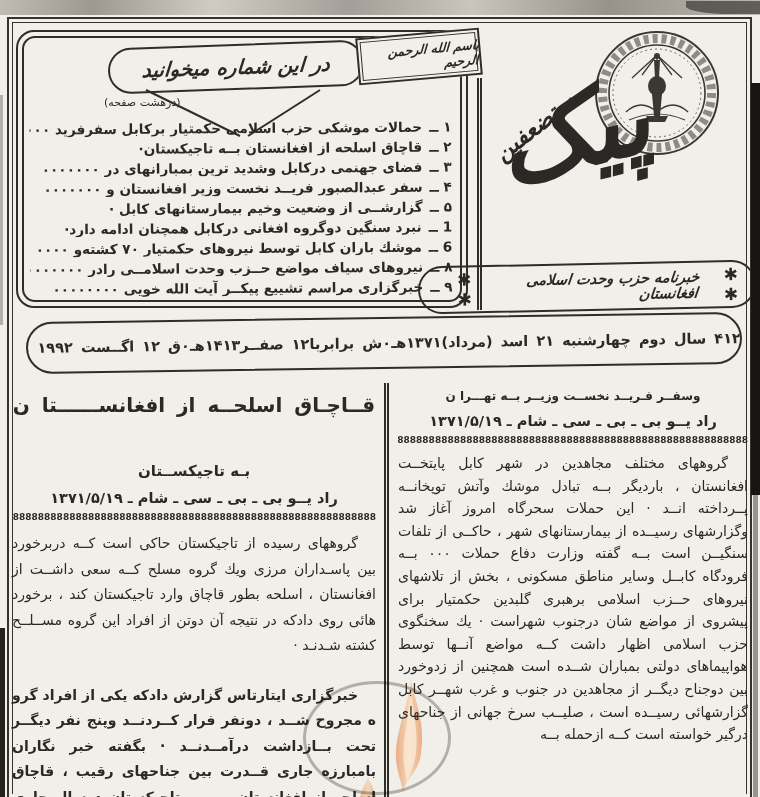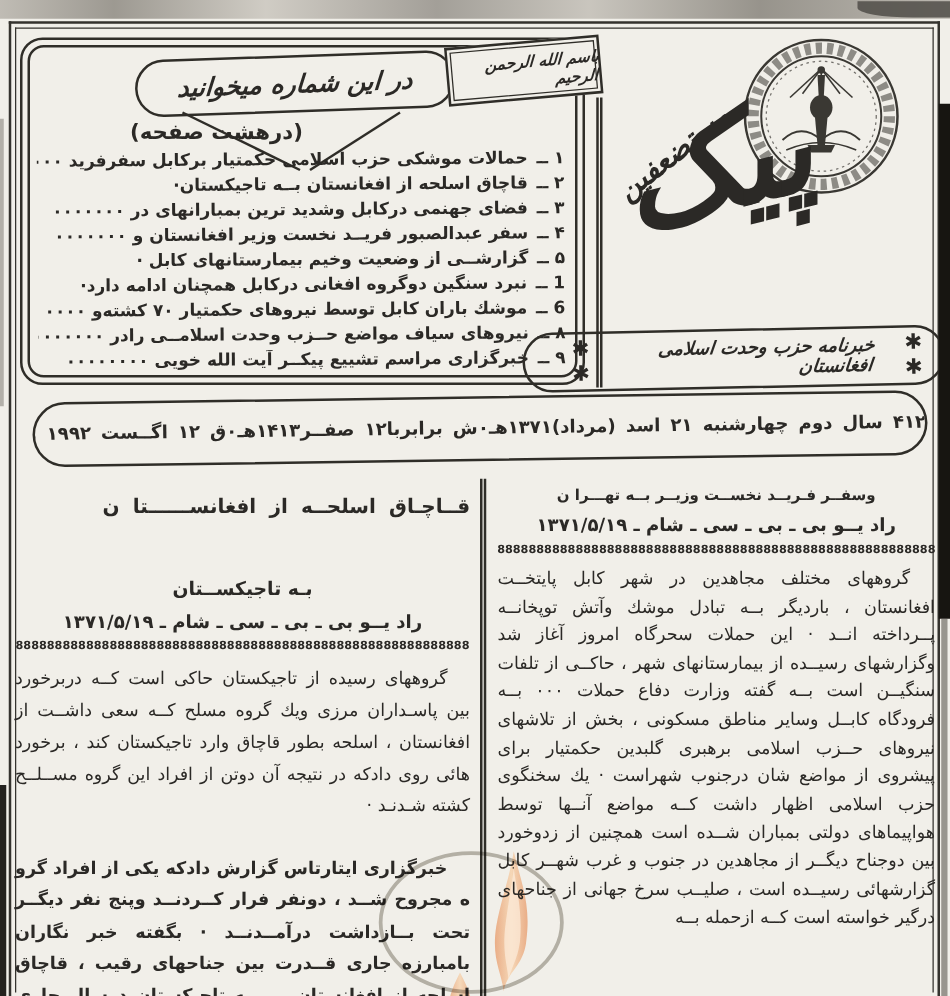--- a/index.html
+++ b/index.html
@@ -24,21 +24,21 @@
   
   .toc-box { position:absolute; left:16px; top:30px; width:452px; height:278px;
     border:2px solid #2f2d28; border-radius:18px; z-index:3; }
   .toc-box::before { content:""; position:absolute; inset:4px; border:2px solid #2f2d28; border-radius:13px; pointer-events:none; }
   .toc-pill { position:absolute; left:90px; top:12px; width:256px; height:46px;
     border:2px solid #2f2d28; border-radius:26px; transform:rotate(-2deg);
     display:flex; align-items:center; justify-content:center; }
   .calligraphy { font-style:italic; font-weight:bold; }
   .toc-pill .calligraphy { font-size:20px; transform:skewX(-6deg); }
   .toc-vlines { position:absolute; left:90px; top:54px; width:262px; height:56px; }
-  .toc-sub { position:absolute; left:86px; top:64px; font-size:17px; font-weight:bold; direction:rtl; }
+  .toc-sub { position:absolute; left:86px; top:64px; font-size:11px; font-weight:normal; direction:rtl; }
   .toc-list { position:absolute; right:14px; left:12px; top:88px; bottom:10px;
     display:flex; flex-direction:column; justify-content:space-between; direction:rtl; transform:rotate(-.4deg); }
   .toc-row { display:flex; direction:rtl; gap:7px; white-space:nowrap; overflow:hidden;
     font-size:13.6px; font-weight:600; }
   .toc-num { flex:0 0 auto; }
 
   
   .bismillah { position:absolute; left:357px; top:33px; width:124px; height:47px; z-index:5;
     border:2px solid #2f2d28; background:#f1efe9; transform:rotate(-5deg);
     display:flex; align-items:center; justify-content:center; }
@@ -67,21 +67,21 @@
   
   .col-divider { position:absolute; left:384px; top:383px; width:5px; height:414px;
     border-left:2px solid #2f2d28; border-right:2px solid #2f2d28; z-index:2; }
   .col { position:absolute; direction:rtl; z-index:2; }
   .col-right { left:398px; top:383px; width:350px; }
   .col-left  { left:12px;  top:390px; width:364px; }
   .hl { text-align:center; font-weight:bold; }
   .col-right .hl1 { font-size:15.5px; line-height:27px; }
   .col-right .hl2 { font-size:12px;   line-height:26px; }
   .col-right .hl3 { font-size:14.5px; line-height:25px; }
-  .col-left  .hl1 { font-size:16px;   line-height:30px; word-spacing:5px;text-align:right; }
+  .col-left  .hl1 { font-size:20px;   line-height:30px; word-spacing:5px; }
   .col-left  .hl2 { font-size:15px;   line-height:27px;margin-top:38px; }
   .col-left  .hl3 { font-size:14.5px; line-height:26px; }
   .sep { text-align:center; font-size:9px; line-height:12px; letter-spacing:0;
     overflow:hidden; white-space:nowrap; font-weight:bold; }
   .body-text { text-align:justify; font-size:14px; }
   .col-right .body-text { margin-top:6px; line-height:22.6px; text-indent:20px; }
   .col-left  .body-text { line-height:25.5px; text-indent:18px; }
   .col-left  .p1 { margin-top:8px; }
   .col-left  .p2 { margin-top:24px;font-weight:bold; }
 

